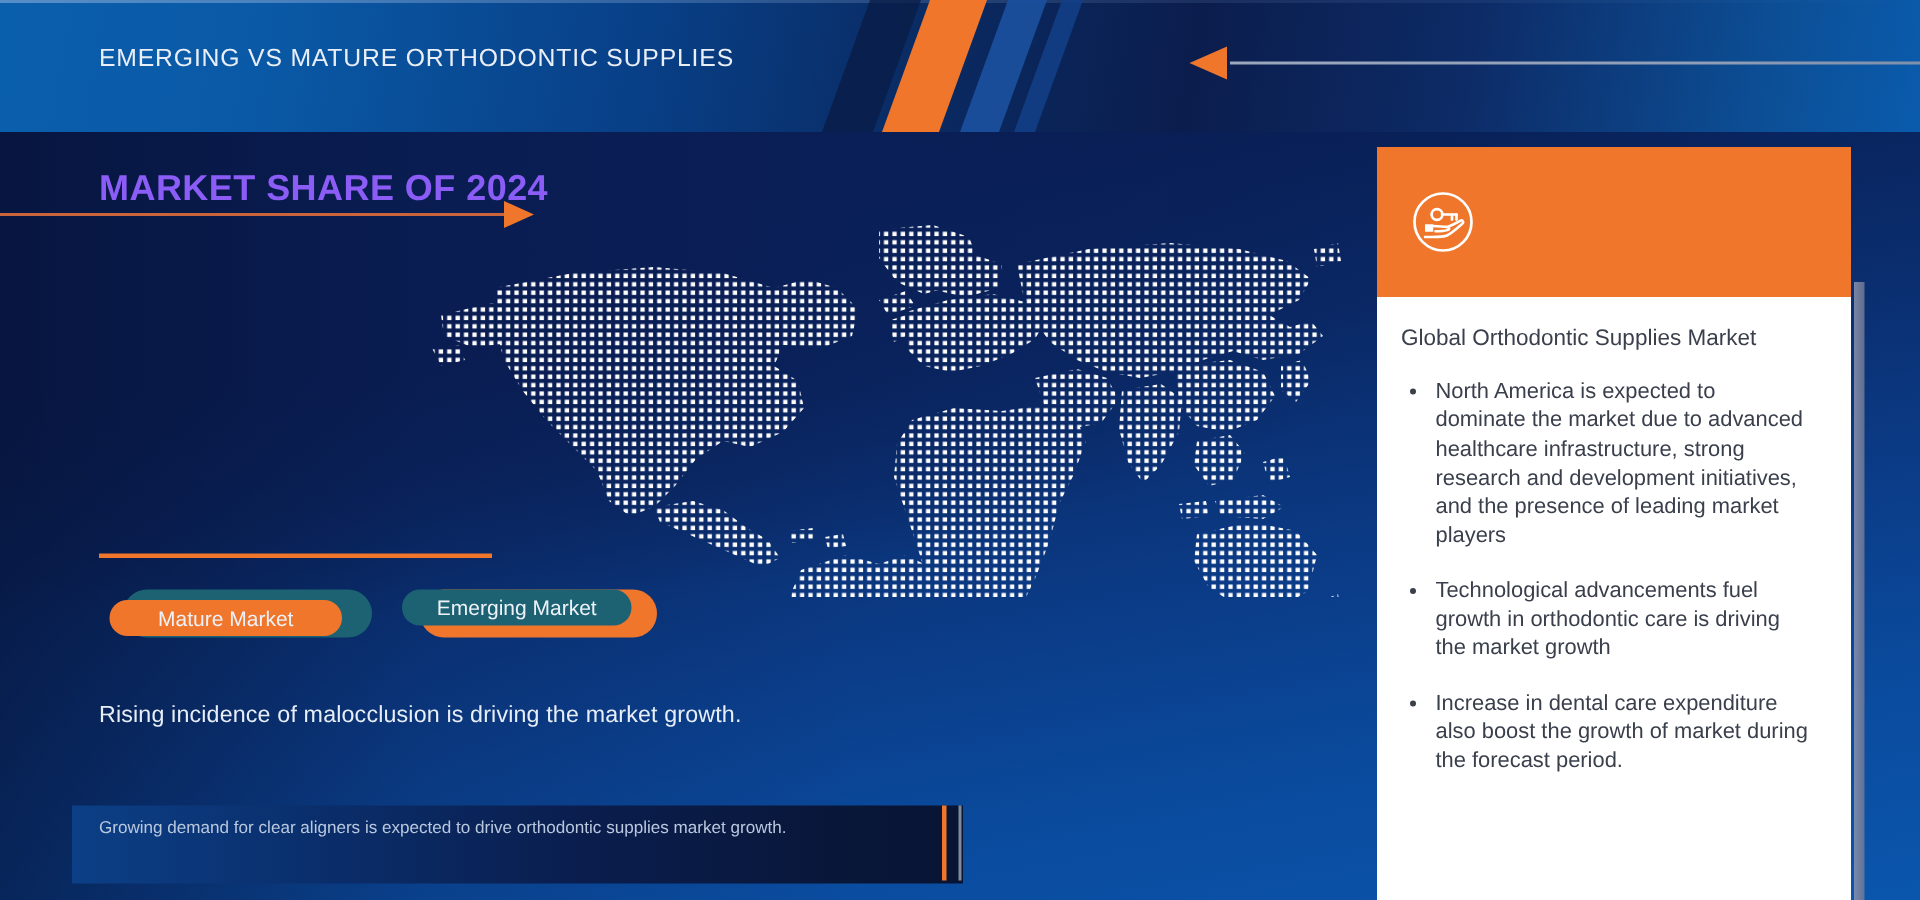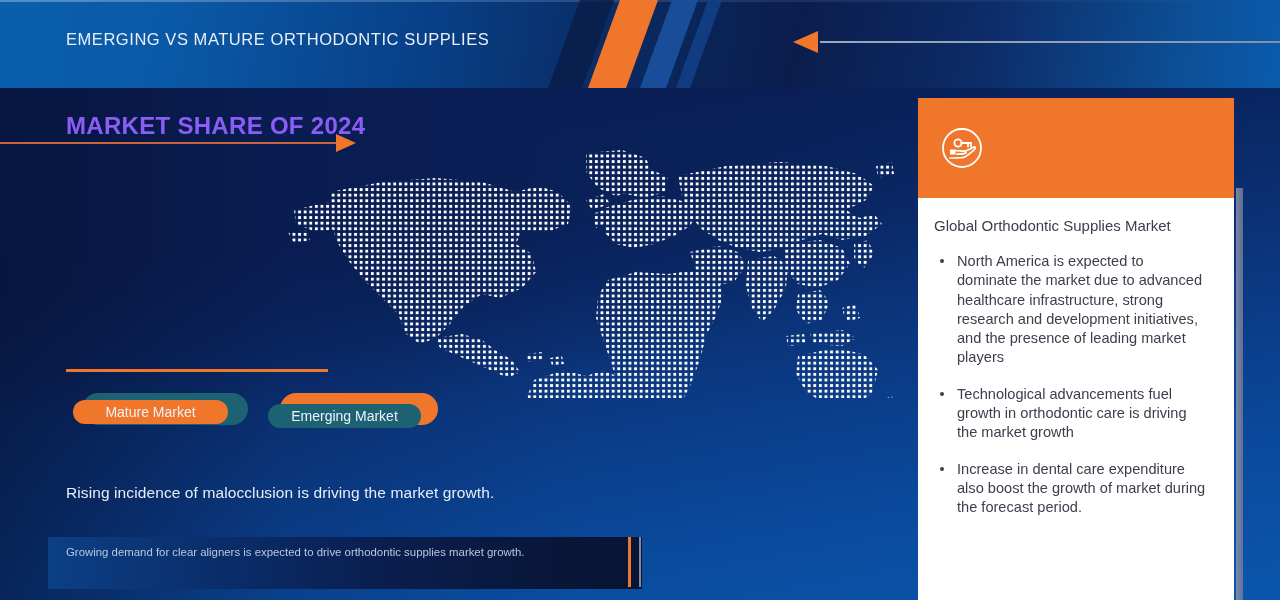--- a/index.html
+++ b/index.html
@@ -87,25 +87,25 @@
   .pill-group{position:absolute;left:68px;top:388px;width:400px;height:52px;}
   .pill{position:absolute;height:24px;border-radius:16px;
         display:flex;align-items:center;justify-content:center;
         font-size:14px;color:#eef2f8;white-space:nowrap;}
   .pill-shadow{position:absolute;height:32px;border-radius:16px;}
   
   .sh-mature{left:14px;top:5px;width:166px;background:#1d6273;}
   .fg-mature{left:5px;top:12px;width:155px;background:#f0762c;}
   
   .sh-emerg{left:212px;top:5px;width:158px;background:#f0762c;}
-  .fg-emerg{left:200px;top:16px;width:153px;background:#1d6273;text-align:right;}
+  .fg-emerg{left:200px;top:5px;width:153px;background:#1d6273;text-align:right;}
 
   
   .tagline{
-    position:absolute;left:66px;top:484px;
+    position:absolute;left:66px;top:468px;
     font-size:15.5px;color:#e7eef8;white-space:nowrap;letter-spacing:.1px;
   }
 
   
   .bottom-banner{
     position:absolute;left:48px;top:537px;width:594px;height:52px;
     background:linear-gradient(90deg,#0c3f86 0%,#0a2f6d 26%,#0a1d4d 58%,#081637 88%,#081434 100%);
   }
   .bottom-banner-text{
     position:absolute;left:18px;top:8px;width:520px;

